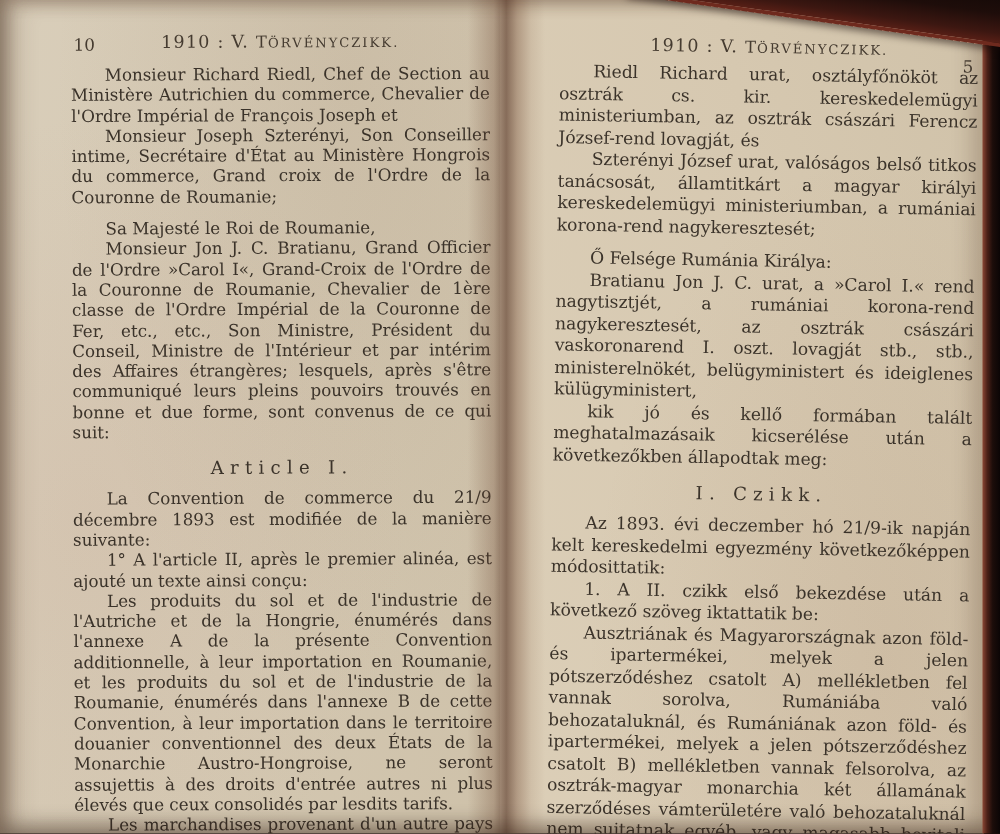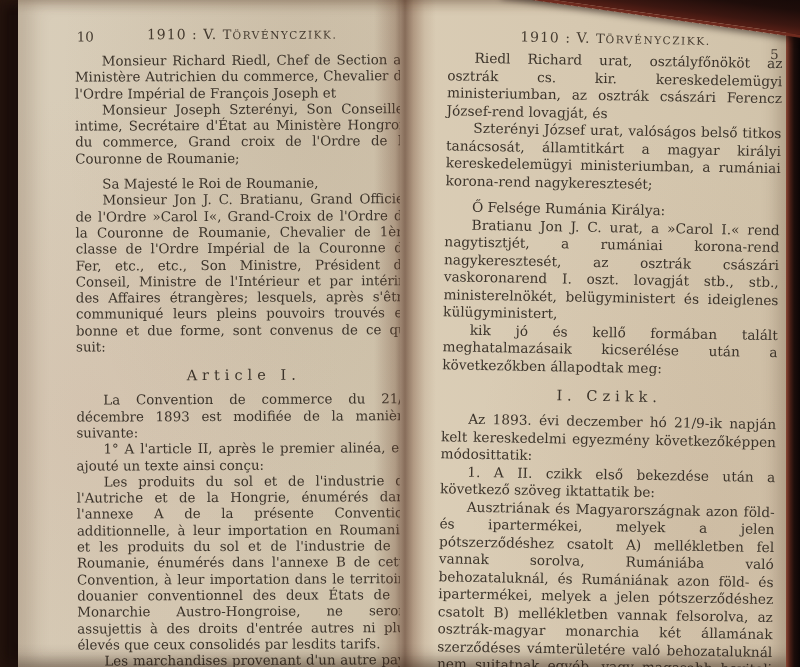--- a/index.html
+++ b/index.html
@@ -12,21 +12,20 @@
     position:absolute; top:0; height:667px; color:#3b332a;
     box-sizing:border-box; z-index:1;
   }
   .page-left {
     left:0; width:400px;
     background:
       radial-gradient(ellipse at 18% 62%, rgba(196,152,138,0.14), rgba(0,0,0,0) 55%),
       radial-gradient(ellipse at 70% 10%, rgba(120,90,60,0.10), rgba(0,0,0,0) 60%),
       linear-gradient(104deg,#d9ceba 0%,#d4c8b2 55%,#cec1a9 100%);
     box-shadow: inset 14px 0 18px rgba(80,50,30,0.18);
-    margin-left: 18px;
   }
   .page-right {
     left:400px; width:387px;
     background:
       radial-gradient(ellipse at 80% 80%, rgba(150,110,80,0.12), rgba(0,0,0,0) 55%),
       linear-gradient(78deg,#dccfb8 0%,#d6c8b0 60%,#d0c2a9 100%);
     box-shadow: inset -10px 0 16px rgba(70,40,25,0.22);
   }
   .content { position:relative; height:100%; box-sizing:border-box; }
   .page-left  .content { padding:26px 7px 0 58px; transform:rotate(-0.25deg); }

